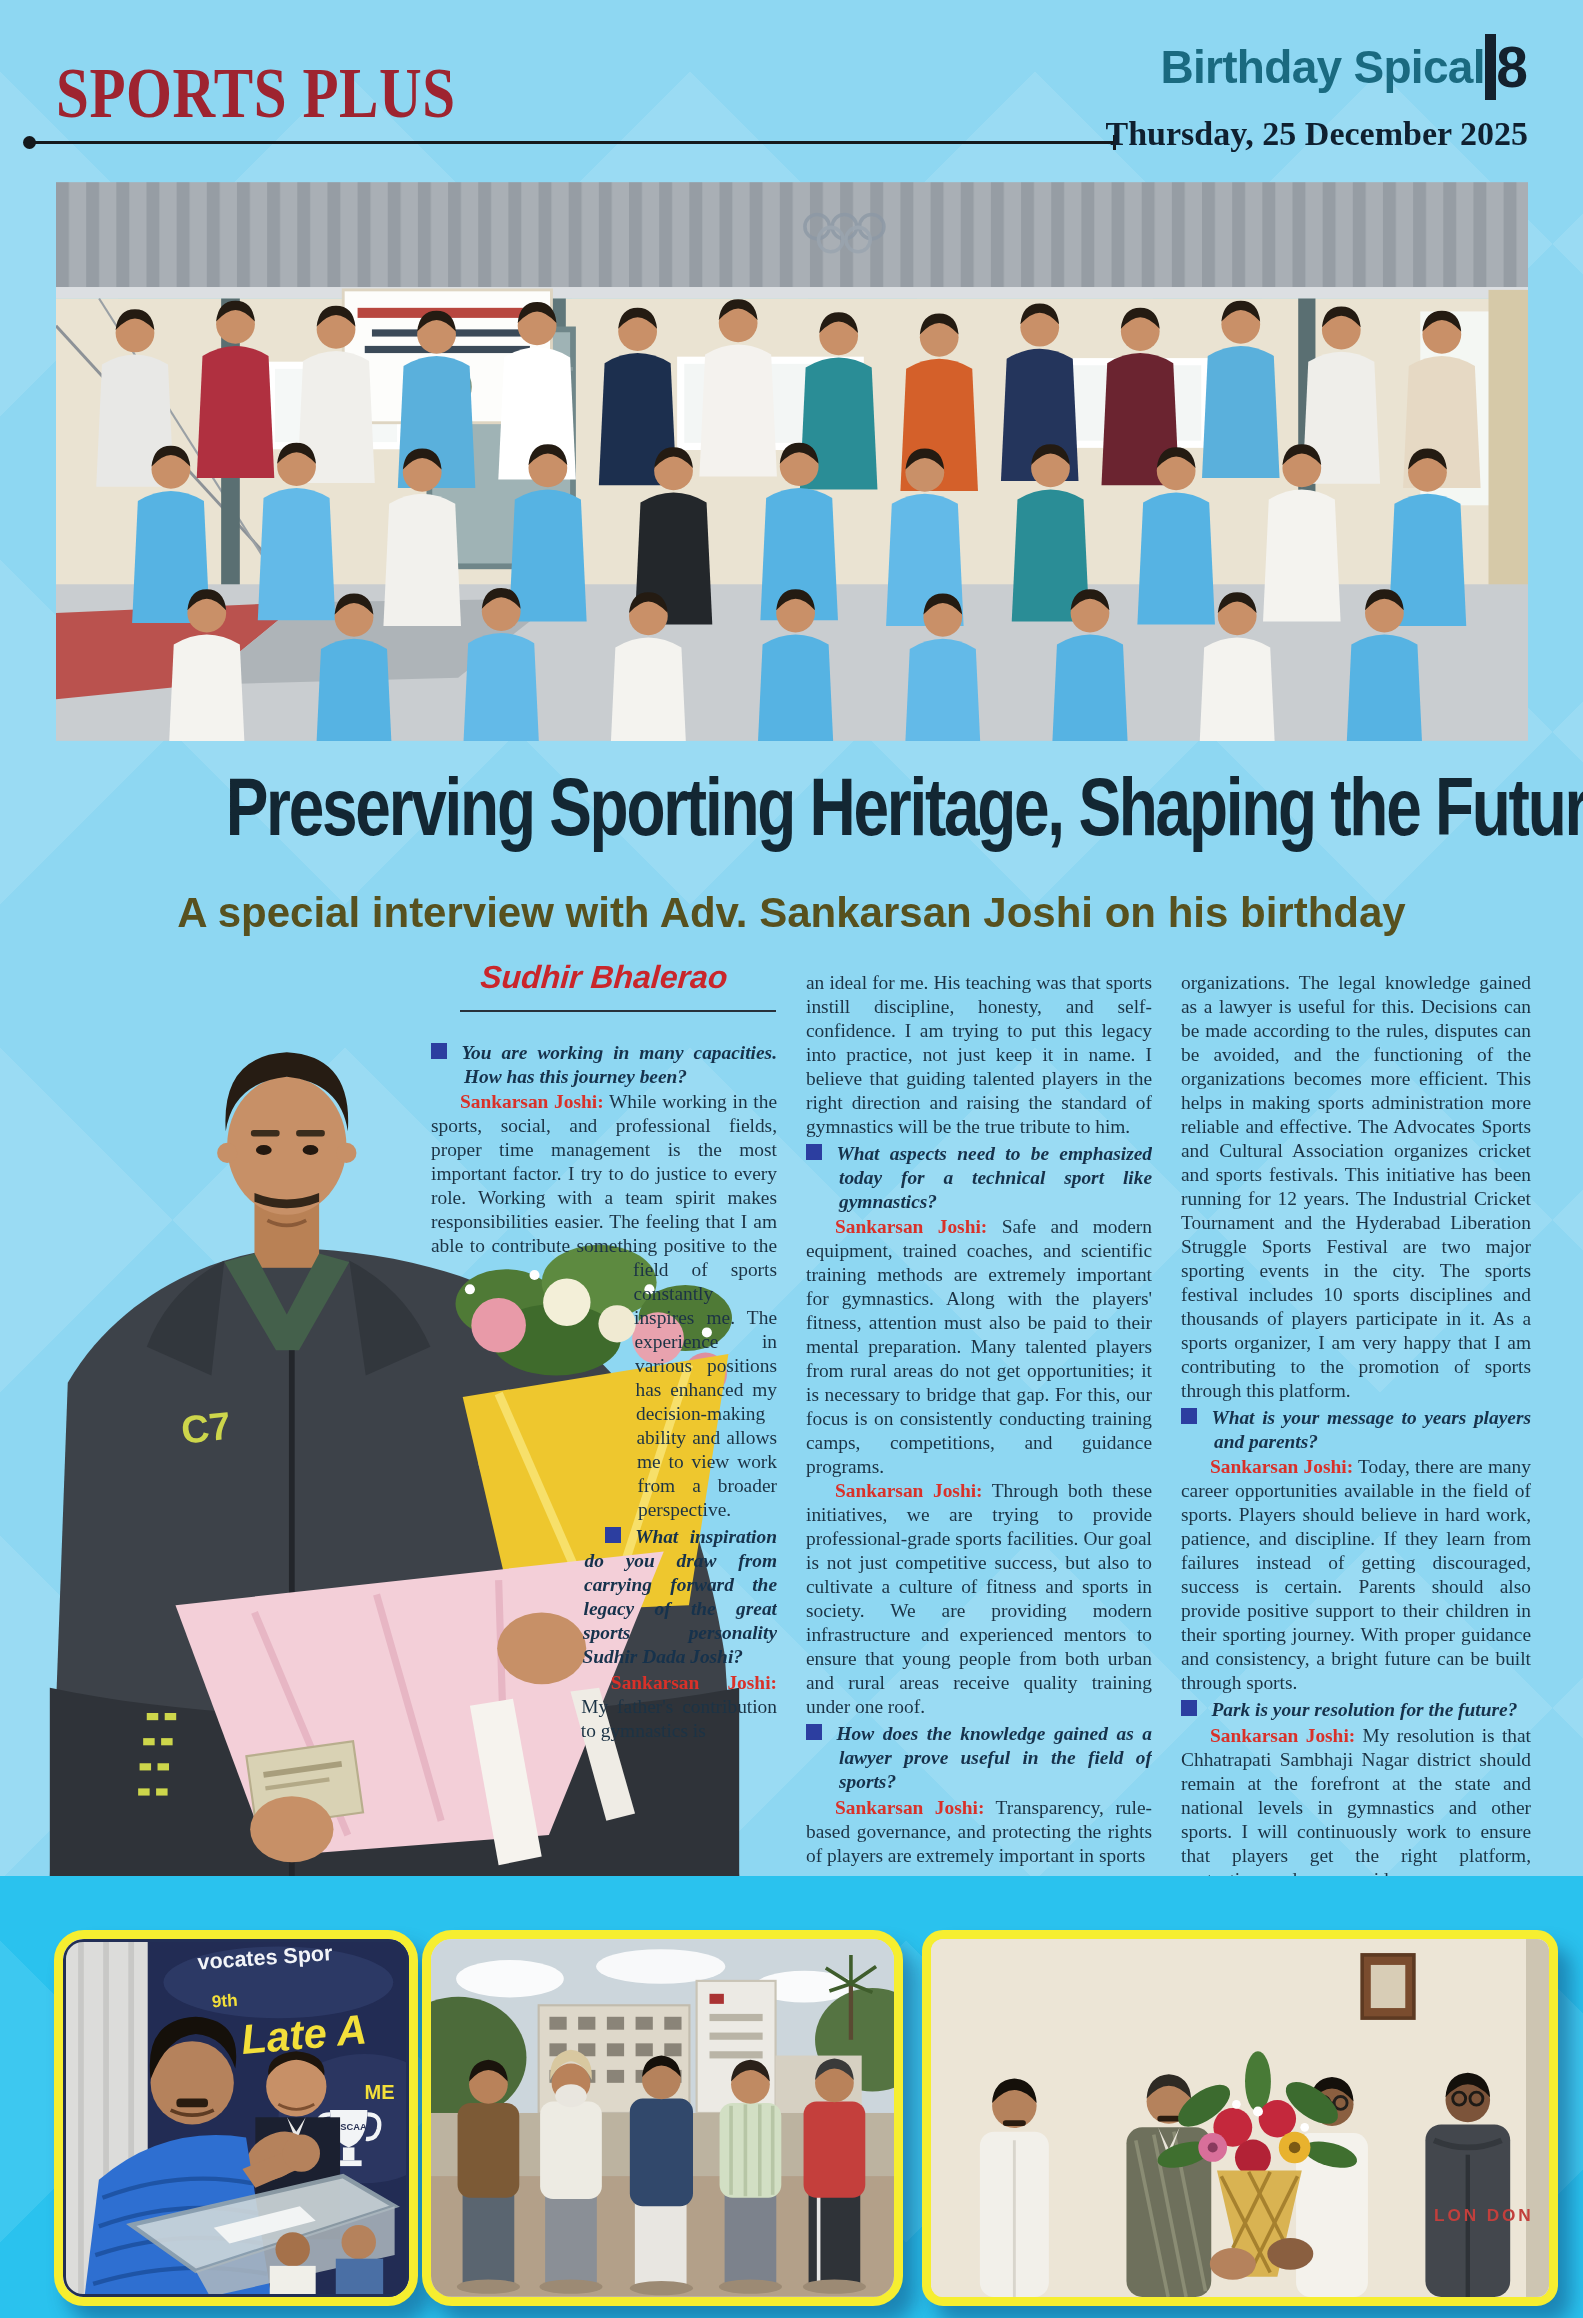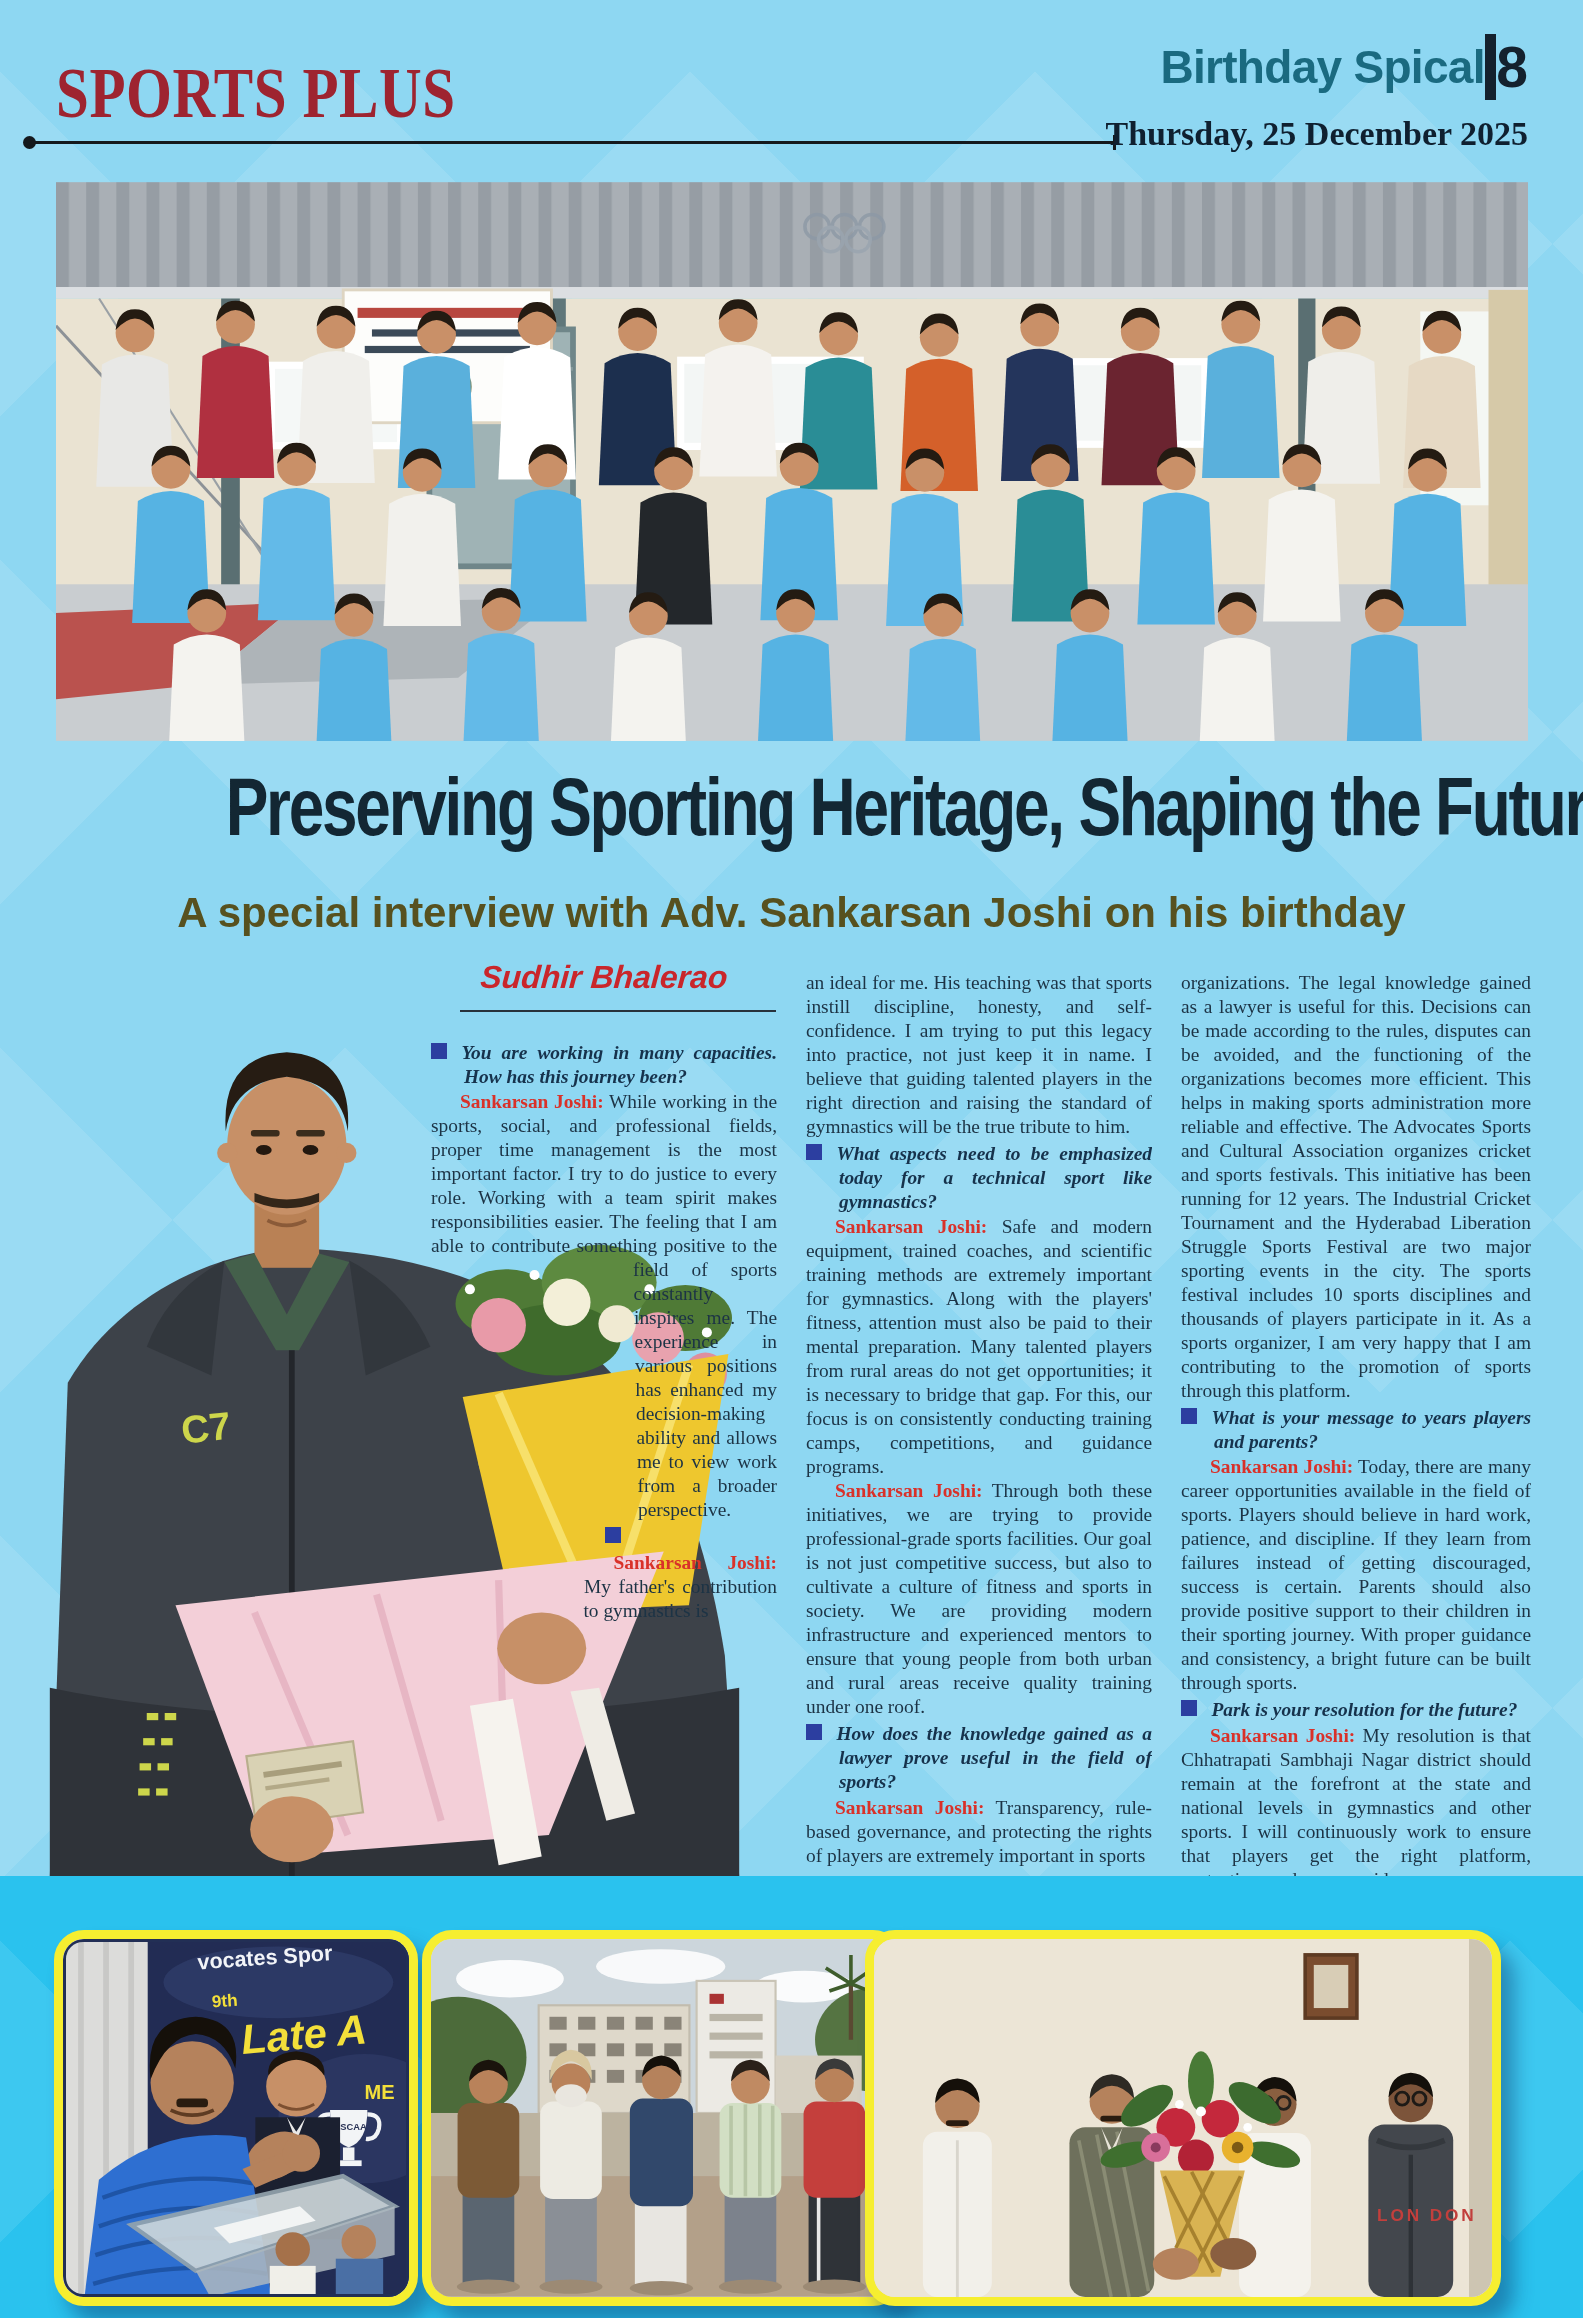--- a/index.html
+++ b/index.html
@@ -49,21 +49,21 @@
   
   .band{position:absolute;left:0;top:1876px;width:100%;height:443px;background-color:#2ac2ee;
     background-image:conic-gradient(from 45deg at 50% 50%, rgba(255,255,255,.09) 0 25%, rgba(255,255,255,0) 0 50%, rgba(255,255,255,.09) 0 75%, rgba(255,255,255,0) 0);
     background-size:302px 431px;}
   .card{position:absolute;top:1930px;height:358px;border:9.3px solid #f6ee30;border-radius:30px;
     overflow:hidden;background:#dedede;box-shadow:13px 17px 18.7px rgba(10,60,110,.45);box-sizing:content-box;}
   .card svg{display:block;}
   .card1{left:54px;width:346px;}
   .card1 .inner{position:absolute;inset:0;border:3.6px solid #222f55;border-radius:20px;pointer-events:none;}
   .card2{left:422px;width:463px;}
-  .card3{left:865px;width:618px;}
+  .card3{left:922px;width:618px;border-radius:21px;}
 </style>
 </head>
 <body>
 
 <div class="page">
 
   <h1 class="masthead">SPORTS PLUS</h1>
   <div class="rule"></div>
   <div class="section-row">
     <span class="section-label">Birthday Spical</span>
@@ -223,21 +223,21 @@
           <rect x="315" y="1035" width="90" height="6" fill="#b3a987"></rect>
       </g>
       <ellipse cx="352" cy="1102" rx="58" ry="46" fill="#c79067"></ellipse>
     </svg>
   </div>
 
   <div class="col col1">
     <div class="cut"></div>
     <p class="q"><span class="bullet"></span><span>You are working in many capacities. How has this journey been?</span></p>
     <p class="a"><span class="speaker">Sankarsan Joshi:</span> <span>While working in the sports, social, and professional fields, proper time management is the most important factor. I try to do justice to every role. Working with a team spirit makes responsibilities easier. The feeling that I am able to contribute something positive to the field of sports constantly inspires me. The experience in various positions has enhanced my decision-making ability and allows me to view work from a broader perspective.</span></p>
-    <p class="q"><span class="bullet"></span></p>
+    <p class="q"><span class="bullet"></span><span>What inspiration do you draw from carrying forward the legacy of the great sports personality Sudhir Dada Joshi?</span></p>
     <p class="a"><span class="speaker">Sankarsan Joshi:</span> <span>My father's contribution to gymnastics is</span></p>
   </div>
 
   <div class="col col2">
     <p class="a cont">an ideal for me. His teaching was that sports instill discipline, honesty, and self-confidence. I am trying to put this legacy into practice, not just keep it in name. I believe that guiding talented players in the right direction and raising the standard of gymnastics will be the true tribute to him.</p>
     <p class="q"><span class="bullet"></span><span>What aspects need to be emphasized today for a technical sport like gymnastics?</span></p>
     <p class="a"><span class="speaker">Sankarsan Joshi:</span> <span>Safe and modern equipment, trained coaches, and scientific training methods are extremely important for gymnastics. Along with the players' fitness, attention must also be paid to their mental preparation. Many talented players from rural areas do not get opportunities; it is necessary to bridge that gap. For this, our focus is on consistently conducting training camps, competitions, and guidance programs.</span></p>
     <p class="a"><span class="speaker">Sankarsan Joshi:</span> <span>Through both these initiatives, we are trying to provide professional-grade sports facilities. Our goal is not just competitive success, but also to cultivate a culture of fitness and sports in society. We are providing modern infrastructure and experienced mentors to ensure that young people from both urban and rural areas receive quality training under one roof.</span></p>
     <p class="q"><span class="bullet"></span><span>How does the knowledge gained as a lawyer prove useful in the field of sports?</span></p>
     <p class="a"><span class="speaker">Sankarsan Joshi:</span> <span>Transparency, rule-based governance, and protecting the rights of players are extremely important in sports</span></p>

